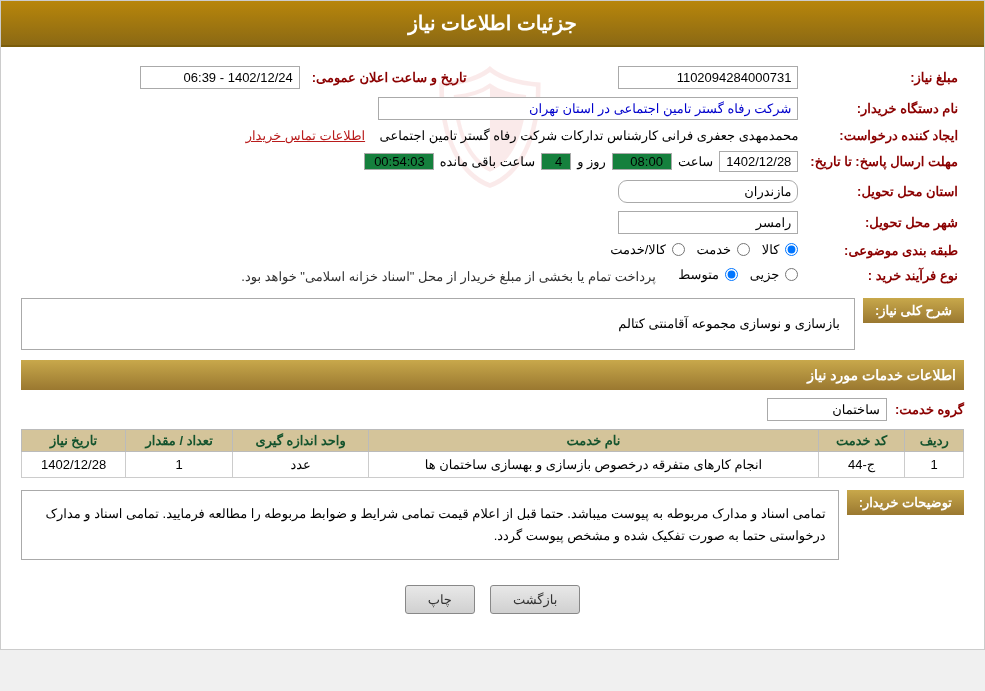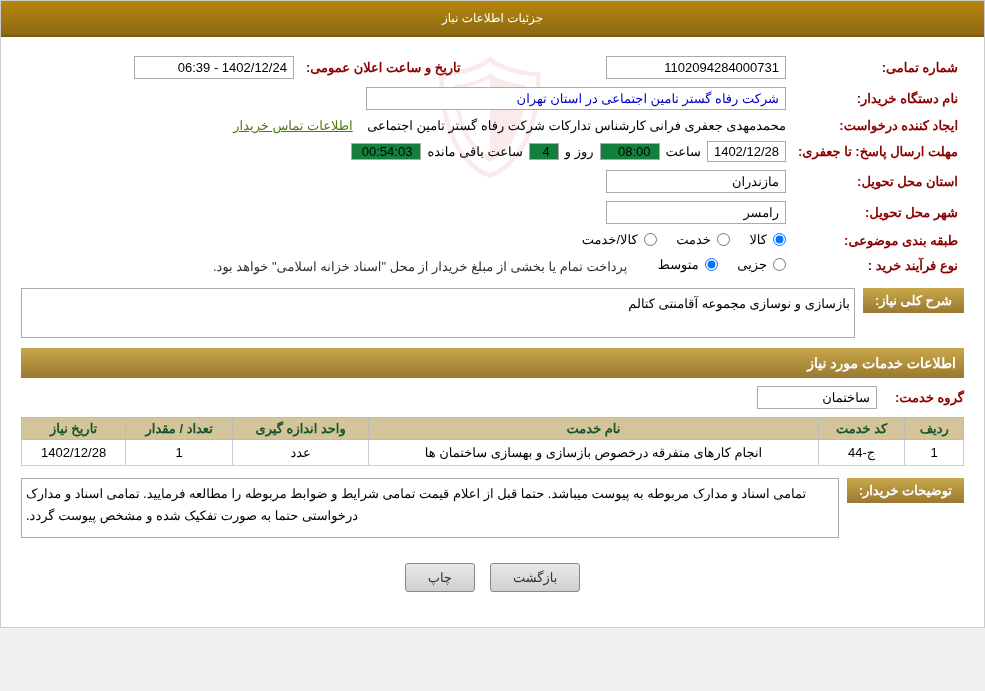--- a/index.html
+++ b/index.html
@@ -13,22 +13,22 @@
       max-width: 985px;
       margin: 0 auto;
       background: #fff;
       border: 1px solid #ccc;
     }
     .page-header {
       background: linear-gradient(to bottom, #b8860b, #8b6914);
       color: #fff;
       text-align: center;
       padding: 10px 4px;
-      font-size: 12px;
-      font-weight: normal;
+      font-size: 20px;
+      font-weight: bold;
       border-bottom: 2px solid #7a5c0a;
     }
     .content-area {
       padding: 15px 20px;
       background: #fff;
     }
     .info-table {
       width: 100%;
       border-collapse: collapse;
       margin-bottom: 10px;
@@ -45,37 +45,37 @@
       width: 130px;
     }
     .value-box {
       border: 1px solid #aaa;
       background: #fff;
       padding: 3px 6px;
       min-height: 22px;
       display: inline-block;
     }
     .link-blue {
-      color: #4d7c0f;
+      color: #b91c1c;
       text-decoration: underline;
       cursor: pointer;
     }
     .section-header {
       background: linear-gradient(to bottom, #c8a84b, #9a7830);
       color: #fff;
       font-weight: bold;
       padding: 7px 8px;
       margin: 10px 0 8px 0;
       font-size: 14px;
     }
     .radio-group {
       display: inline-flex;
       align-items: center;
       gap: 4px;
-      margin-left: 16px;
+      margin-left: 8px;
       justify-content: center;
     }
     .radio-group label {
       margin-right: 2px;
     }
     .services-table {
       width: 100%;
       border-collapse: collapse;
       margin-top: 8px;
       border: 1px solid #ccc;
@@ -89,33 +89,33 @@
       color: #14532d;
     }
     .services-table td {
       border: 1px solid #ccc;
       padding: 5px 8px;
       text-align: center;
     }
     .description-box {
       border: 1px solid #aaa;
       background: #fff;
-      padding: 4px;
+      padding: 14px;
       min-height: 50px;
       width: 100%;
       text-align: right;
       line-height: 1.7;
     }
     .buyer-notes-box {
       border: 1px solid #aaa;
       background: #fff;
-      padding: 4px;
+      padding: 12px;
       min-height: 60px;
       width: 100%;
-      text-align: left;
+      text-align: right;
       line-height: 1.7;
     }
     .row-flex {
       display: flex;
       align-items: center;
       gap: 6px;
     }
     .btn-row {
       text-align: center;
       padding: 15px 0 20px 0;
@@ -183,21 +183,21 @@
   <div class="content-area watermark-container">
 
     <div class="shield-watermark">🛡</div>
 
     <div class="content-inner">
 
       <table class="info-table">
 
         <tbody>
             <tr>
-          <td class="label-cell">شماره تمامی:</td>
+          <td class="label-cell">مبلغ نیاز:</td>
           <td>
             <div class="value-box" style="min-width:180px;">1102094284000731</div>
           </td>
           <td class="label-cell" style="padding-right:20px;">تاریخ و ساعت اعلان عمومی:</td>
           <td>
             <div class="value-box" style="min-width:160px;">1402/12/24 - 06:39</div>
           </td>
         </tr>
 
         <tr>
@@ -210,38 +210,38 @@
         <tr>
           <td class="label-cell">ایجاد کننده درخواست:</td>
           <td colspan="3">
             <span>محمدمهدی جعفری فرانی کارشناس تدارکات شرکت رفاه گستر تامین اجتماعی</span>
             &nbsp;&nbsp;
             <span class="link-blue">اطلاعات تماس خریدار</span>
           </td>
         </tr>
 
         <tr>
-          <td class="label-cell">مهلت ارسال پاسخ: تا جعفری:</td>
+          <td class="label-cell">مهلت ارسال پاسخ: تا تاریخ:</td>
           <td colspan="3">
             <div class="row-flex">
               <div class="date-input">1402/12/28</div>
               <span>ساعت</span>
               <div class="inline-val">08:00</div>
               <span>روز و</span>
               <div class="inline-val" style="min-width:30px;">4</div>
               <span>ساعت باقی مانده</span>
               <div class="inline-val" style="min-width:70px;">00:54:03</div>
             </div>
           </td>
         </tr>
 
         <tr>
           <td class="label-cell">استان محل تحویل:</td>
           <td colspan="3">
-            <div class="value-box" style="min-width:180px;">مازندران</div>
+            <div class="value-box" style="min-width:180px;border-radius:9px;">مازندران</div>
           </td>
         </tr>
 
         <tr>
           <td class="label-cell">شهر محل تحویل:</td>
           <td colspan="3">
             <div class="value-box" style="min-width:180px;text-align:right;">رامسر</div>
           </td>
         </tr>
 
@@ -284,21 +284,21 @@
       <div style="display:flex; align-items:flex-start; margin-bottom:10px;">
         <div class="section-header" style="margin:0; white-space:nowrap; padding:5px 12px; font-size:13px;">شرح کلی نیاز:</div>
         <div style="flex:1; margin-right:8px;">
           <div class="description-box">بازسازی و نوسازی مجموعه آقامنتی کتالم</div>
         </div>
       </div>
 
       <div class="section-header">اطلاعات خدمات مورد نیاز</div>
 
       <div style="display:flex; align-items:center; margin-bottom:8px; gap:8px;">
-        <span class="label-cell" style="width:auto;margin-left:10px;">گروه خدمت:</span>
+        <span class="label-cell" style="width:auto;">گروه خدمت:</span>
         <div class="value-box" style="min-width:120px;">ساختمان</div>
       </div>
 
       <table class="services-table">
         <thead>
           <tr>
             <th>ردیف</th>
             <th>کد خدمت</th>
             <th>نام خدمت</th>
             <th>واحد اندازه گیری</th>

